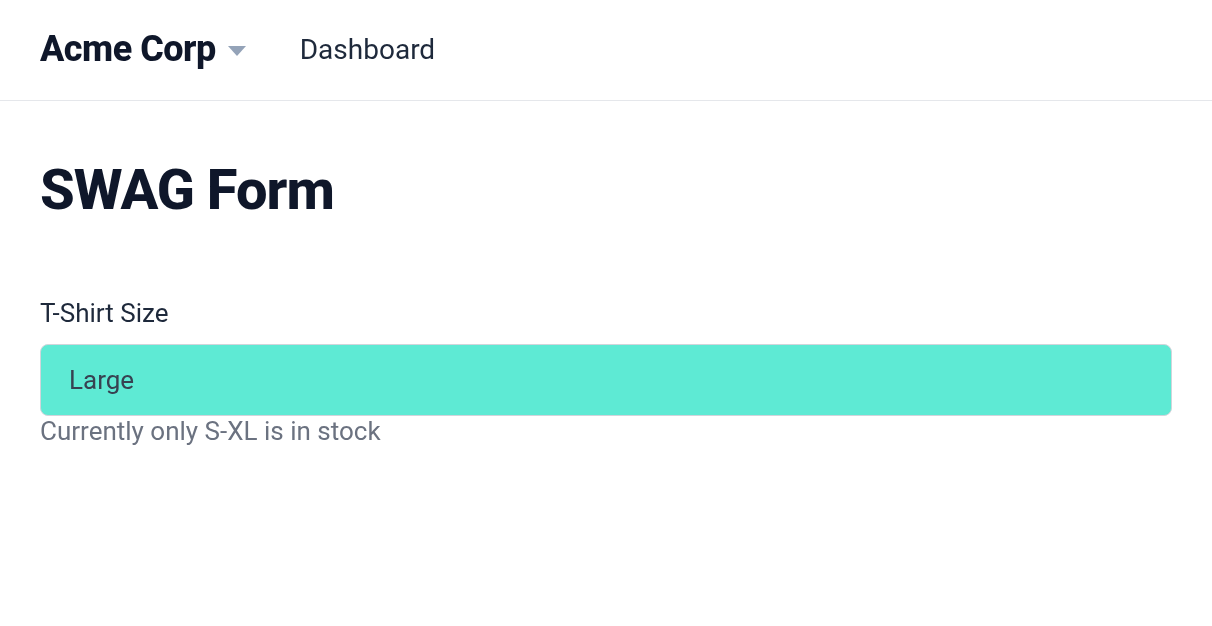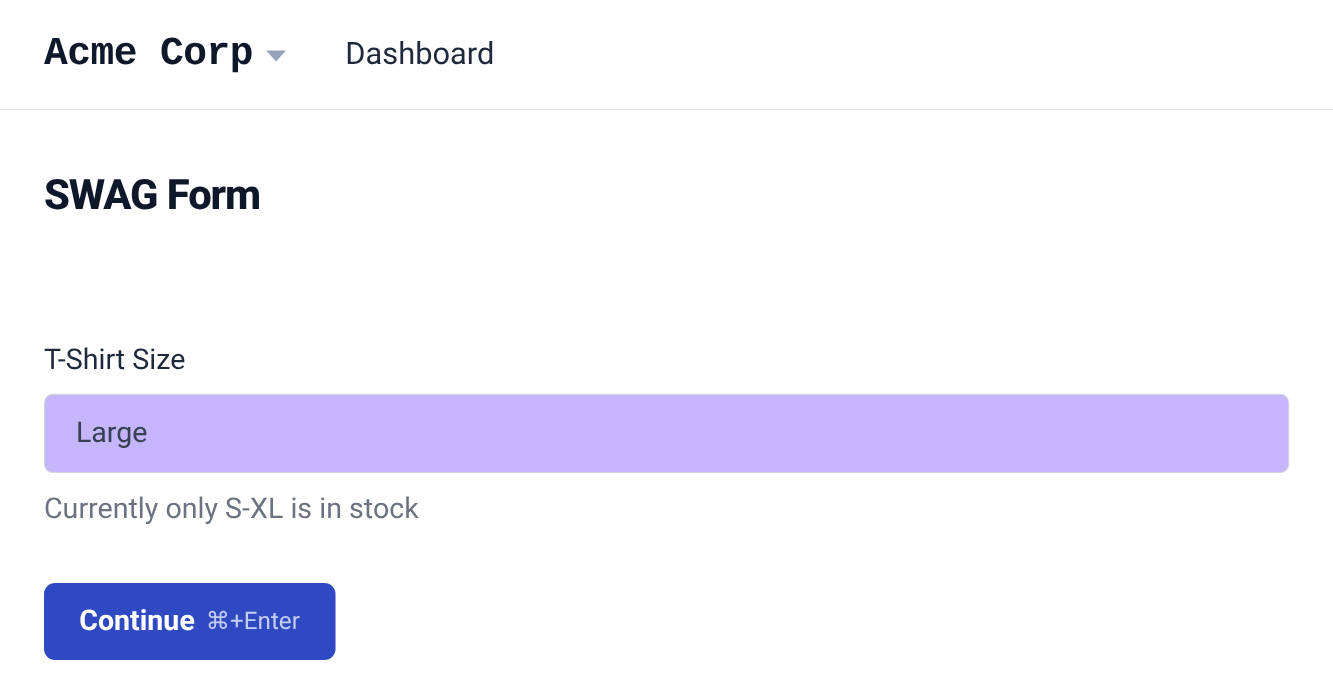--- a/index.html
+++ b/index.html
@@ -26,69 +26,67 @@
       display: flex;
       align-items: center;
       gap: 12px;
       cursor: pointer;
     }
     .org-name {
       font-size: 36px;
       font-weight: 800;
       color: #0f172a;
       letter-spacing: -0.5px;
-      font-family: Liberation Mono, monospace;
     }
     .chevron-down {
       width: 0;
       height: 0;
       border-left: 9px solid transparent;
       border-right: 9px solid transparent;
       border-top: 10px solid #94a3b8;
       margin-top: 4px;
     }
     .nav-link {
       font-size: 28px;
       font-weight: 400;
       color: #1e293b;
       cursor: pointer;
     }
     .main {
       padding: 56px 40px 40px 40px;
     }
     .page-title {
-      font-size: 38px;
+      font-size: 56px;
       font-weight: 800;
       color: #0f172a;
       letter-spacing: -1px;
-      margin-bottom: 112px;
+      margin-bottom: 75px;
     }
     .form-group {
       margin-bottom: 52px;
     }
     .form-label {
       display: block;
       font-size: 26px;
       font-weight: 400;
       color: #1e293b;
       margin-bottom: 16px;
     }
     .form-input {
       width: 100%;
       padding: 20px 28px;
       font-size: 26px;
       color: #374151;
-      background: #c4b5fd;
+      background: #5eead4;
       border: 1px solid #d1d5db;
       border-radius: 8px;
       outline: none;
       font-family: inherit;
     }
     .form-help {
-      margin-top: 18px;
       font-size: 26px;
       color: #6b7280;
     }
     .btn-primary {
       display: inline-flex;
       align-items: center;
       gap: 10px;
       padding: 20px 32px;
       background: #2f49c2;
       color: #ffffff;
@@ -118,17 +116,13 @@
 
 <div class="main">
   <h1 class="page-title">SWAG Form</h1>
 
   <div class="form-group">
     <label class="form-label">T-Shirt Size</label>
     <input type="text" class="form-input" value="Large" style="">
     <div class="form-help">Currently only S-XL is in stock</div>
   </div>
 
-  <button class="btn-primary">
-    <span>Continue</span>
-    <span class="btn-shortcut">⌘+Enter</span>
-  </button>
 </div>
 
 </body></html>

